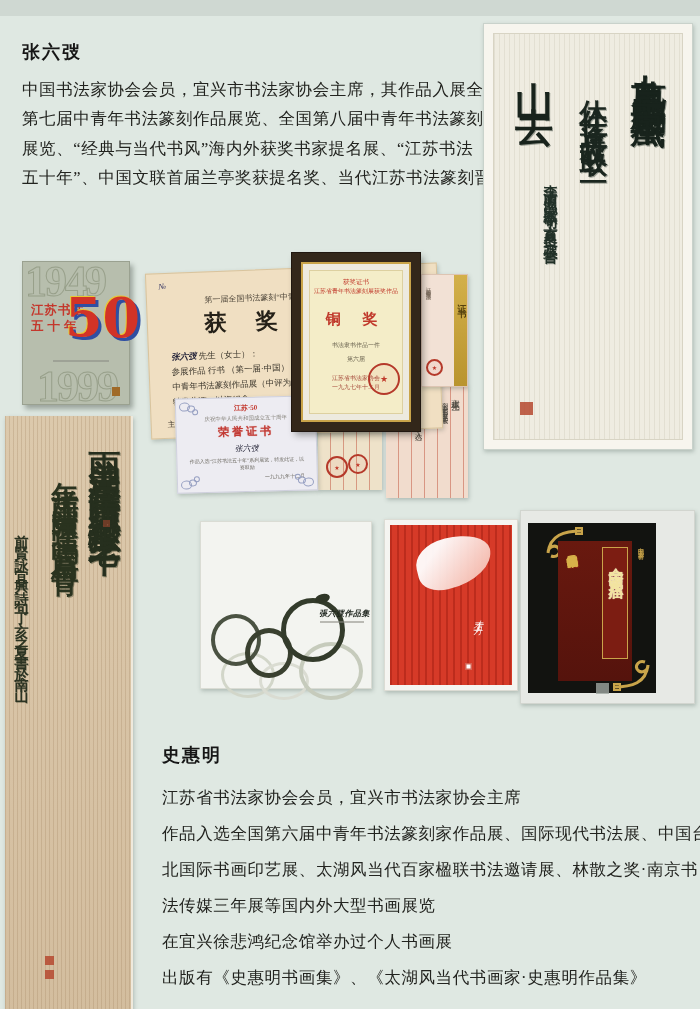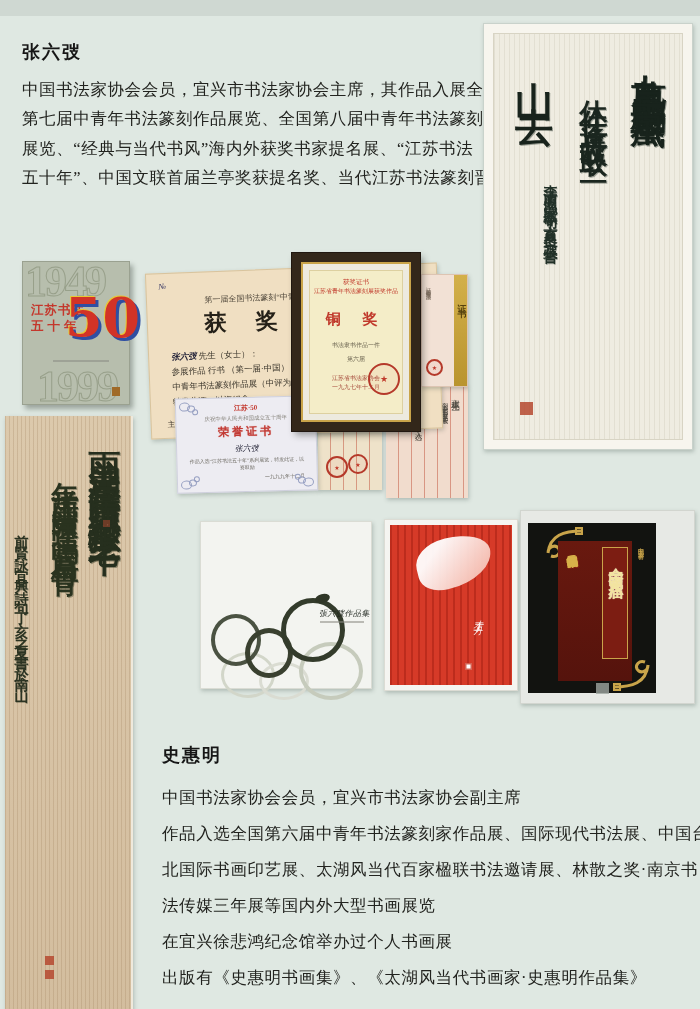--- a/index.html
+++ b/index.html
@@ -148,21 +148,21 @@
   
   #cover-white{left:200px;top:505px;width:172px;height:168px;background:#f3f4f0;border:1px solid #dadcd4;box-sizing:border-box;}
   .ring{position:absolute;border-radius:50%;}
   #cover-white .r1{left:10px;top:92px;width:42px;height:44px;border:4px solid #4a5242;}
   #cover-white .r2{left:44px;top:106px;width:38px;height:40px;border:5px solid #39402f;}
   #cover-white .r3{left:80px;top:76px;width:54px;height:54px;border:5px solid #333b2b;}
   #cover-white .r4{left:98px;top:120px;width:56px;height:50px;border:4px solid #c6cbbc;}
   #cover-white .r5{left:20px;top:130px;width:48px;height:40px;border:3px solid #d2d6c9;}
   #cover-white .r6{left:58px;top:140px;width:44px;height:32px;border:3px solid #dadcd2;}
   #cover-white .blob{position:absolute;left:114px;top:72px;width:15px;height:9px;background:#2f3627;border-radius:50%;transform:rotate(-15deg);}
-  #cover-white .wt{position:absolute;left:118px;top:86px;font-size:8px;font-weight:normal;color:#1d241d;font-style:italic;letter-spacing:.5px;}
+  #cover-white .wt{position:absolute;left:118px;top:86px;font-size:8px;font-weight:bold;color:#1d241d;font-style:italic;letter-spacing:.5px;}
   #cover-white .wsub{left:119px;top:99px;width:44px;height:1.5px;}
 
   #cover-red{left:384px;top:503px;width:134px;height:172px;background:#f5f5f1;border:1px solid #dcdcd4;box-sizing:border-box;}
   #cover-red .inner{
     position:absolute;inset:5px;background:#d63a28;
     background-image:repeating-linear-gradient(90deg,rgba(140,18,8,.35) 0 2px,transparent 2px 7px);
   }
   #cover-red .petal{
     position:absolute;left:26px;top:12px;width:76px;height:50px;transform:rotate(-14deg);
     border-radius:58% 72% 85% 45% / 62% 55% 78% 48%;
@@ -339,21 +339,21 @@
       </div>
       <div class="band">
         <span class="vcol bt">全国第八届</span>
       </div>
       <span class="vcol tiny">中国书法家协会</span>
     </div>
   </figure>
 
   <section class="bio" id="bio-shi">
     <h2 class="name">史惠明</h2>
-    <div class="line">中国书法家协会会员，宜兴市书法家协会副主席</div>
+    <div class="line">江苏省书法家协会会员，宜兴市书法家协会主席</div>
     <div class="line">作品入选全国第六届中青年书法篆刻家作品展、国际现代书法展、中国台</div>
     <div class="line">北国际书画印艺展、太湖风当代百家楹联书法邀请展、林散之奖·南京书</div>
     <div class="line">法传媒三年展等国内外大型书画展览</div>
     <div class="line">在宜兴徐悲鸿纪念馆举办过个人书画展</div>
     <div class="line">出版有《史惠明书画集》、《太湖风当代书画家·史惠明作品集》</div>
   </section>
 
 </div>
 
 </body></html>

